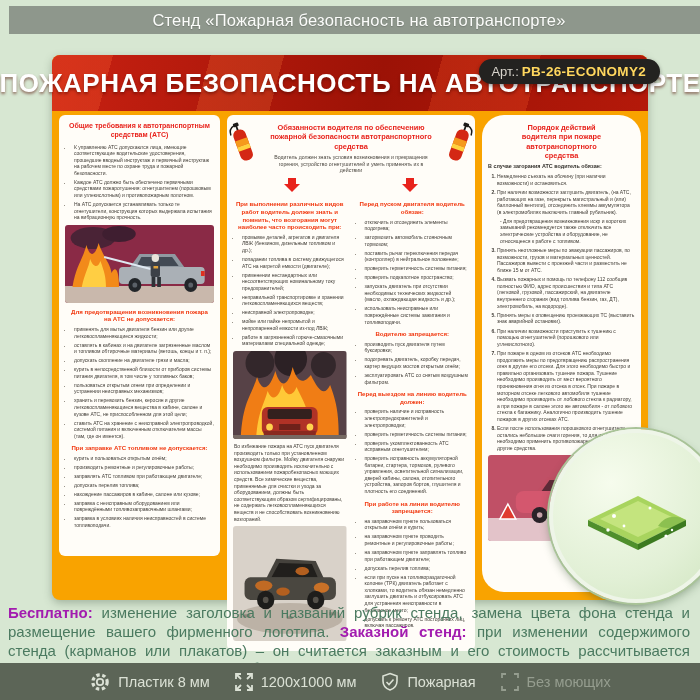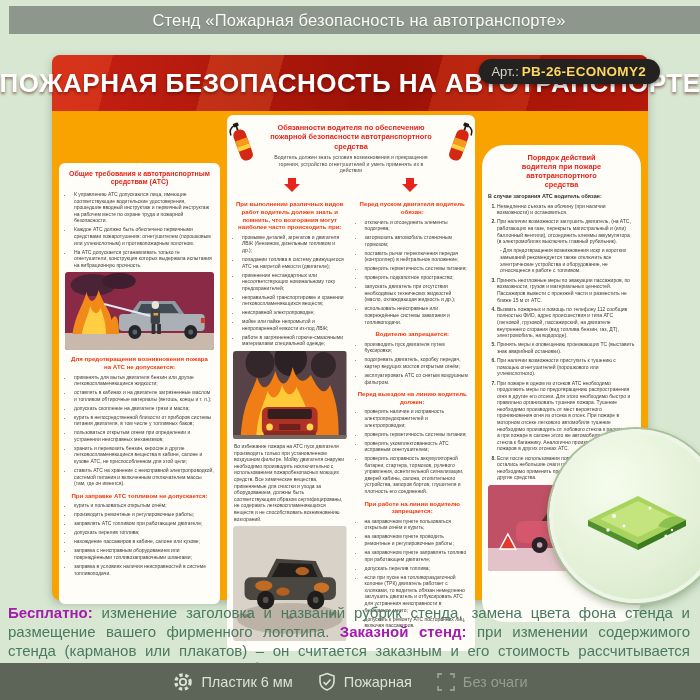--- a/index.html
+++ b/index.html
@@ -18,21 +18,21 @@
       background:
         linear-gradient(105deg, rgba(255,100,50,.28) 0 10%, transparent 10% 26%, rgba(255,130,60,.22) 26% 38%, transparent 38% 64%, rgba(255,90,40,.25) 64% 80%, transparent 80%),
         linear-gradient(100deg,#c92112,#9c1206 55%,#b4190a);
       display:flex;align-items:center;justify-content:center;}
   .poster-title{color:#fff;font-weight:800;font-size:26px;letter-spacing:.5px;
       text-shadow:0 2px 3px rgba(80,10,0,.55);white-space:nowrap;}
   .art-badge{position:absolute;top:4px;right:-12px;background:#232220;border-radius:14px;
       padding:5px 14px 5px 12px;font-size:13px;color:#d8d4cc;box-shadow:0 2px 4px rgba(0,0,0,.4);z-index:6;}
   .art-badge b{color:#ffd75e;font-size:13.5px;margin-left:3px;letter-spacing:.3px;}
 
-  .poster-body{display:flex;gap:7px;padding:4px 7px 8px 7px;align-items:center;}
+  .poster-body{display:flex;gap:7px;padding:4px 7px 8px 7px;align-items:flex-start;}
   .card{background:#fffdf8;border-radius:6px;padding:5px 6px 6px 6px;box-sizing:border-box;
         font-size:5px;line-height:1.32;color:#3f3b35;}
   .card.col1{width:161px;min-height:441px;}
   .card.col2{flex:1;min-height:471px;position:relative;}
   .card.col3{width:159px;min-height:477px;border-radius:22px;}
 
   .sec-title{font-weight:bold;text-align:center;line-height:1.25;}
   .sec-title.main{color:#e8231c;font-size:7px;margin:2px 4px 4px;}
   .sec-title.big{font-size:7.4px;margin:3px 26px 3px;}
   .sec-title.sub{color:#f1380f;font-size:6.1px;margin:5px 2px 3px;}
@@ -315,30 +315,39 @@
   </div>
 
   <div class="descr"><b>Бесплатно:</b><span> изменение заголовка и названий рубрик стенда, замена цвета фона стенда и размещение вашего фирменного логотипа. </span><b>Заказной стенд:</b><span> при изменении содержимого стенда (карманов или плакатов) – он считается заказным и его стоимость рассчитывается отдельно. </span><b>Стенды на заказ:</b><span> любые размер, комплектация, дизайн и оформление. На все изготовленные стенды даем 2 года гарантии. Выгодно, эстетично и надежно!</span></div>
 
   <div class="footerbar">
     <div class="fitem">
       <svg width="22" height="22" viewBox="0 0 22 22" fill="none" stroke="currentColor">
         <circle cx="11" cy="11" r="7.2" stroke-width="3.2" stroke-dasharray="3.4 2.6"></circle>
         <circle cx="11" cy="11" r="3.2" stroke-width="1.8"></circle>
       </svg>
-      <span>Пластик 6 мм</span>
+      <span>Пластик 8 мм</span>
+    </div>
+    <div class="fitem">
+      <svg width="20" height="20" viewBox="0 0 20 20" fill="none" stroke="currentColor" stroke-width="1.8">
+        <path d="M2 7V2h5 M2 2l5 5"></path>
+          <path d="M13 2h5v5 M18 2l-5 5"></path>
+        <path d="M18 13v5h-5 M18 18l-5-5"></path>
+          <path d="M7 18H2v-5 M2 18l5-5"></path>
+      </svg>
+      <span>1200x1000 мм</span>
     </div>
     <div class="fitem">
       <svg width="20" height="20" viewBox="0 0 20 20" fill="none" stroke="currentColor" stroke-width="1.6">
         <path d="M10 1.5l7 2.5v5c0 4.6-3 7.6-7 9-4-1.4-7-4.4-7-9v-5z"></path>
         <path d="M6.5 10l2.5 2.5 4.5-5"></path>
       </svg>
       <span>Пожарная</span>
     </div>
     <div class="fitem dim">
       <svg width="20" height="20" viewBox="0 0 20 20" fill="none" stroke="currentColor" stroke-width="1.8">
         <path d="M2 6V2h4 M14 2h4v4 M18 14v4h-4 M6 18H2v-4"></path>
       </svg>
-      <span>Без очаги</span>
+      <span>Без моющих</span>
     </div>
   </div>
 
 </div>
 
 </body></html>

